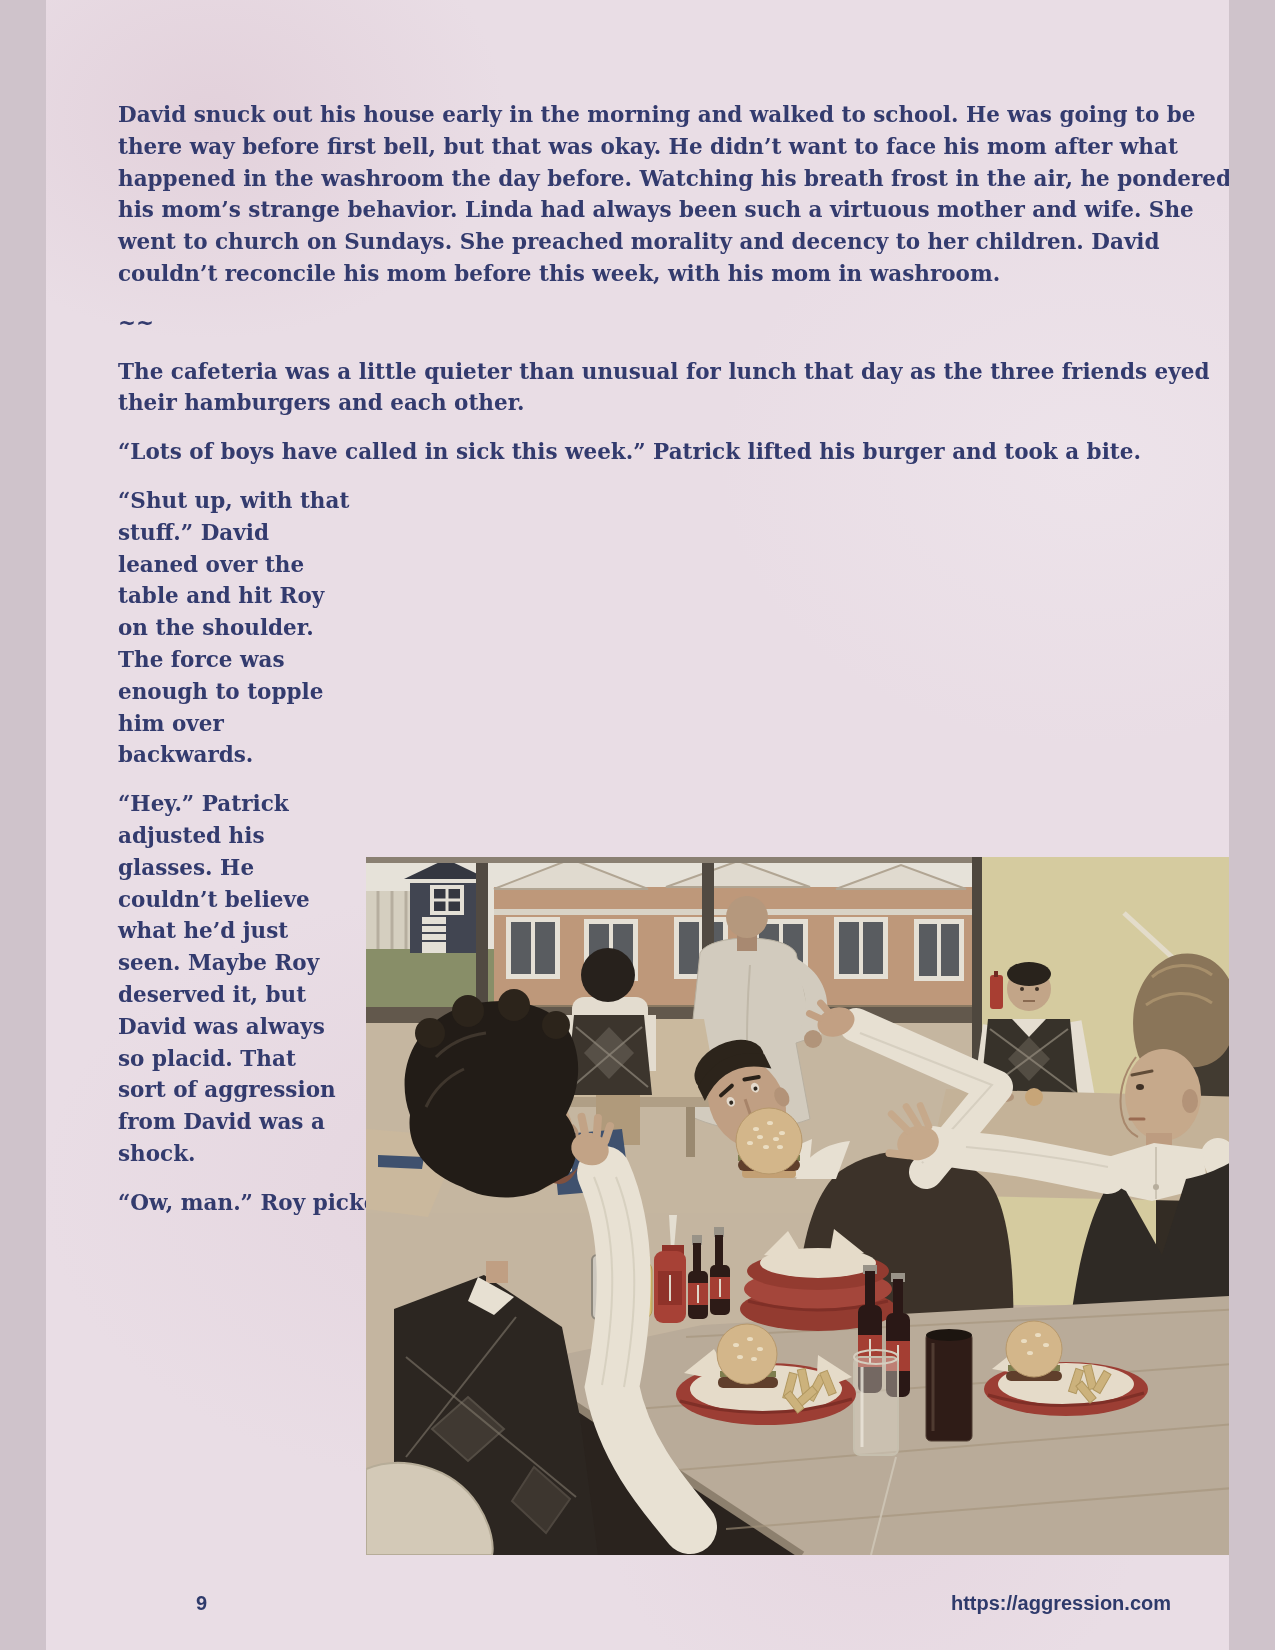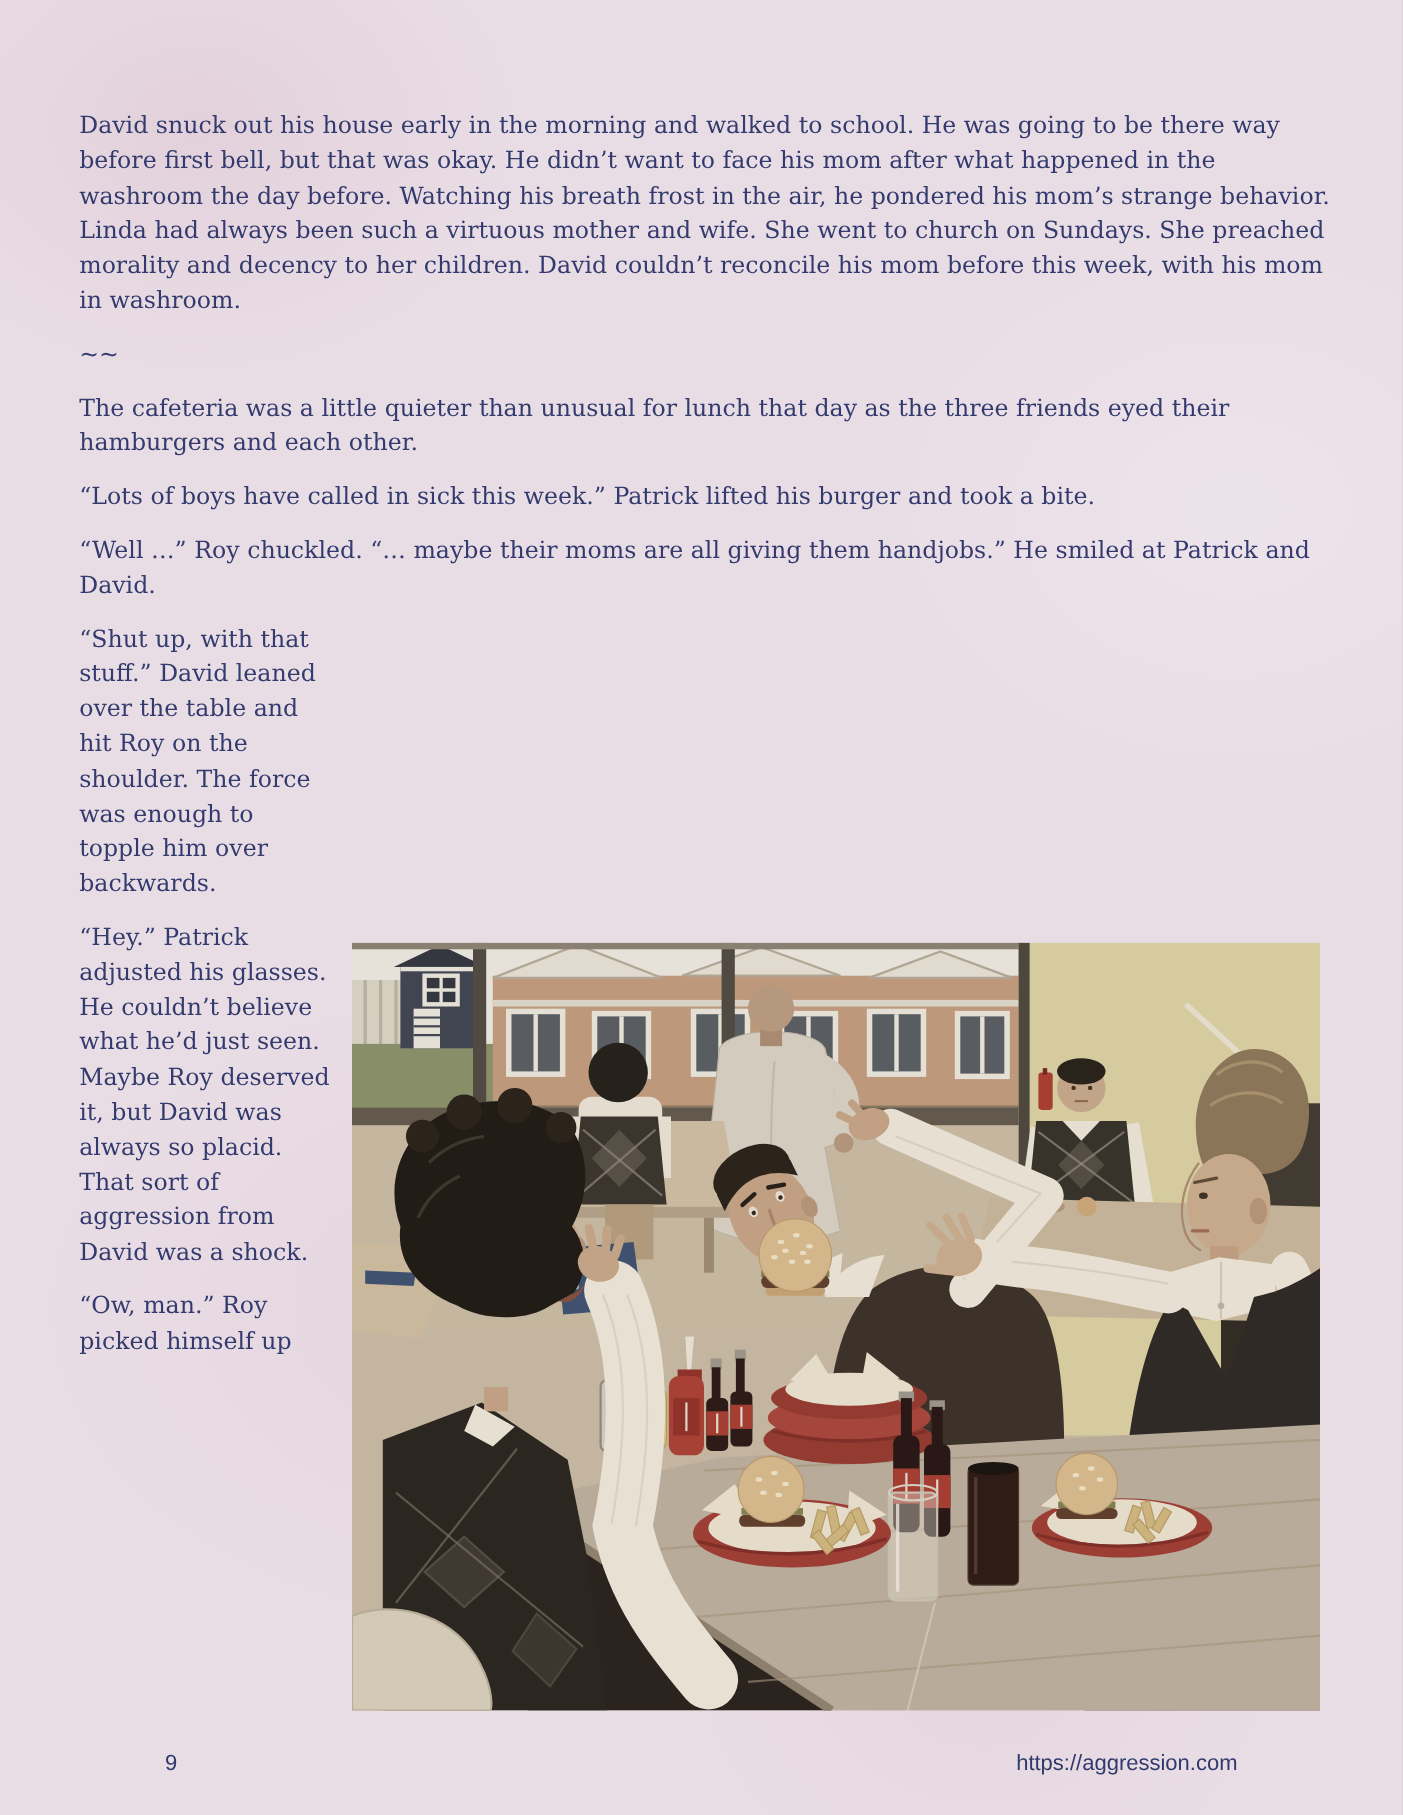--- a/index.html
+++ b/index.html
@@ -1,29 +1,30 @@
 <!DOCTYPE html>
 <html><head>
 <meta charset="utf-8">
 <style>
   html,body{margin:0;padding:0;}
   body{background:#cfc3cb;}
   .page{
     position:relative;
-    width:1275px;height:1650px;
+    width:1183px;height:1650px;
     margin:0 auto;
     overflow:hidden;
     background-color:#e9dde5;
     background-image:
       radial-gradient(ellipse 420px 320px at 14% 7%, rgba(214,186,200,0.35), transparent 70%),
       radial-gradient(ellipse 520px 400px at 88% 28%, rgba(240,232,238,0.55), transparent 72%),
       radial-gradient(ellipse 650px 430px at 38% 72%, rgba(216,192,206,0.28), transparent 70%),
       radial-gradient(ellipse 380px 300px at 70% 92%, rgba(222,200,212,0.30), transparent 70%);
     font-family:"DejaVu Serif","Liberation Serif",serif;
     color:#333b6e;
+    font-weight:bold;
   }
   .content{
     position:absolute;left:72px;top:0;width:1140px;
     padding-top:99px;
     font-size:21.5px;line-height:31.8px;
   }
   .content p{margin:0 0 17px 0;}
   .divider{margin:91px 0 78px 0;}
   .wrap-spacer{float:right;width:908px;height:660px;}
   .illustration{
@@ -41,21 +42,20 @@
 </head>
 <body>
 
 <div class="page">
 
   <div class="content">
     <p>David snuck out his house early in the morning and walked to school. He was going to be there way before first bell, but that was okay. He didn’t want to face his mom after what happened in the washroom the day before. Watching his breath frost in the air, he pondered his mom’s strange behavior. Linda had always been such a virtuous mother and wife. She went to church on Sundays. She preached morality and decency to her children. David couldn’t reconcile his mom before this week, with his mom in washroom.</p>
     <p class="divider">~~</p>
     <p>The cafeteria was a little quieter than unusual for lunch that day as the three friends eyed their hamburgers and each other.</p>
     <p>“Lots of boys have called in sick this week.” Patrick lifted his burger and took a bite.</p>
-    <p>“Well …” Roy chuckled. “… maybe their moms are all giving them handjobs.” He smiled at Patrick and David.</p>
     <div class="wrap-spacer"></div>
     <p>“Shut up, with that stuff.” David leaned over the table and hit Roy on the shoulder. The force was enough to topple him over backwards.</p>
     <p>“Hey.” Patrick adjusted his glasses. He couldn’t believe what he’d just seen. Maybe Roy deserved it, but David was always so placid. That sort of aggression from David was a shock.</p>
     <p>“Ow, man.” Roy picked himself up</p>
   </div>
 
   <figure class="illustration" style="margin:0;">
     <svg viewBox="0 0 880 698" width="880" height="698" xmlns="http://www.w3.org/2000/svg">
 
       <rect width="880" height="698" fill="#c7b9a5"></rect>

